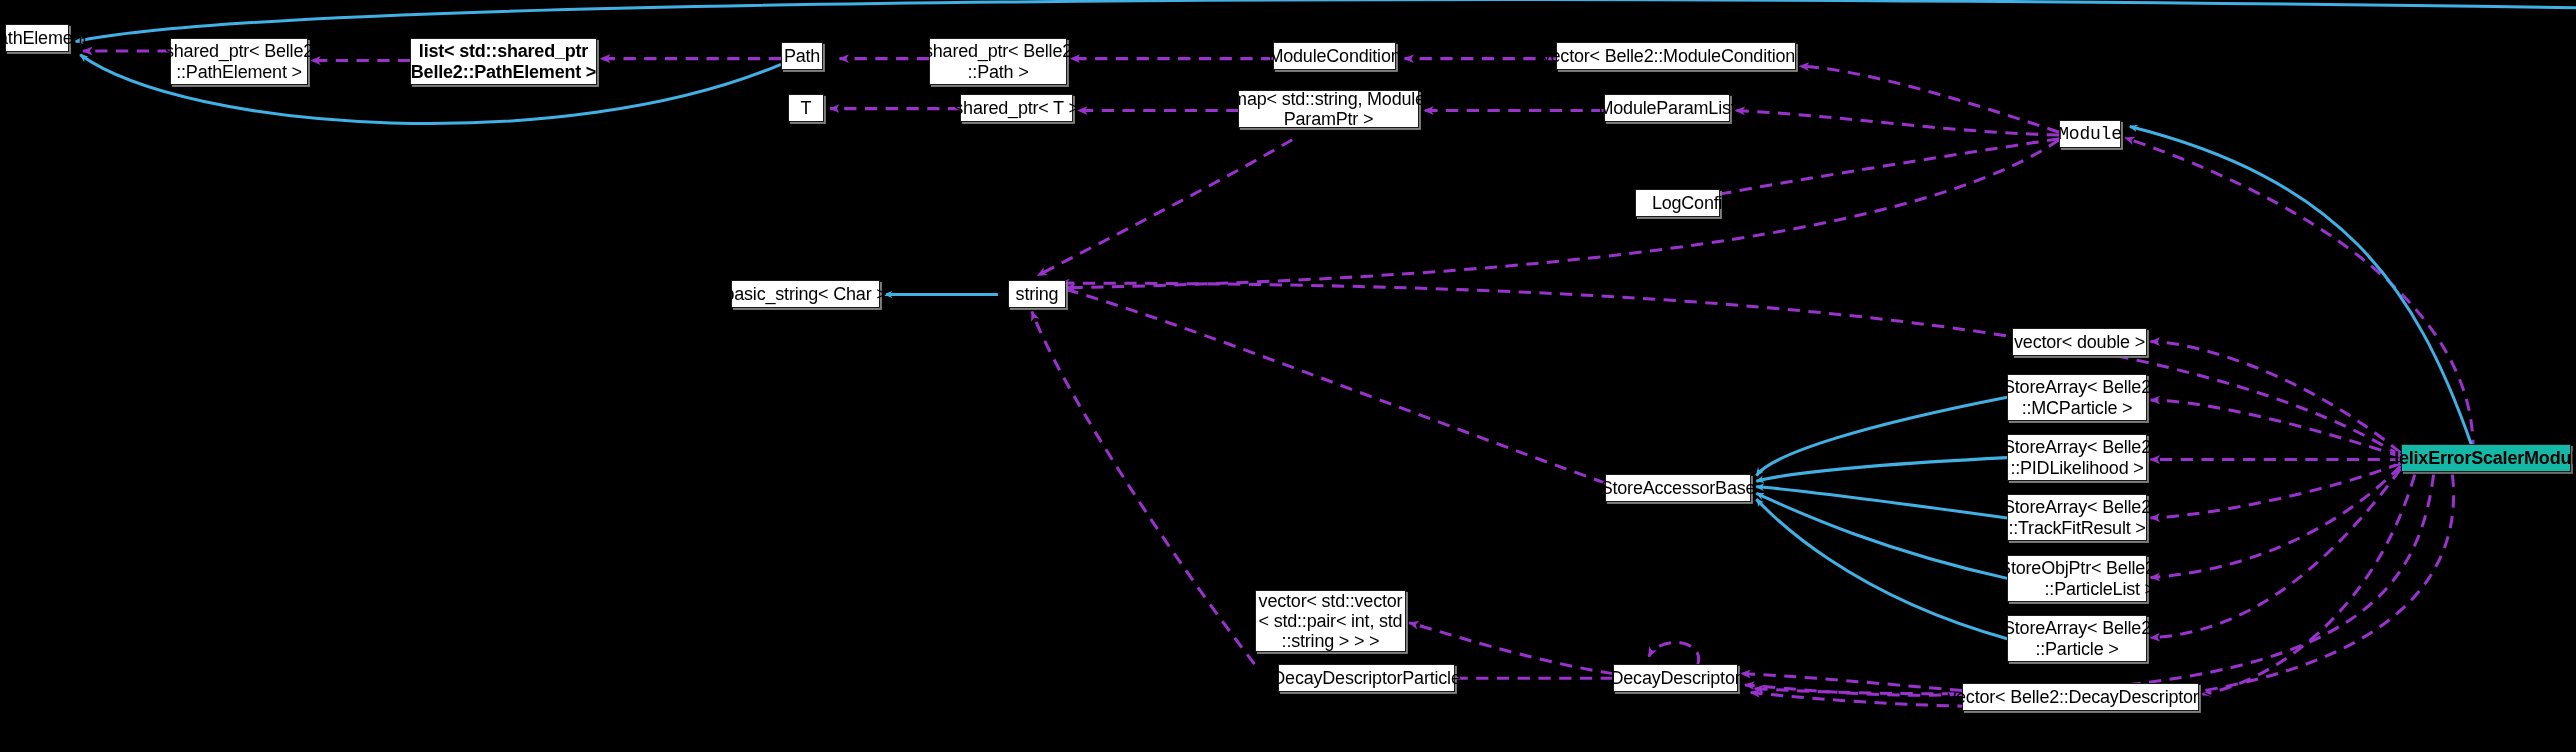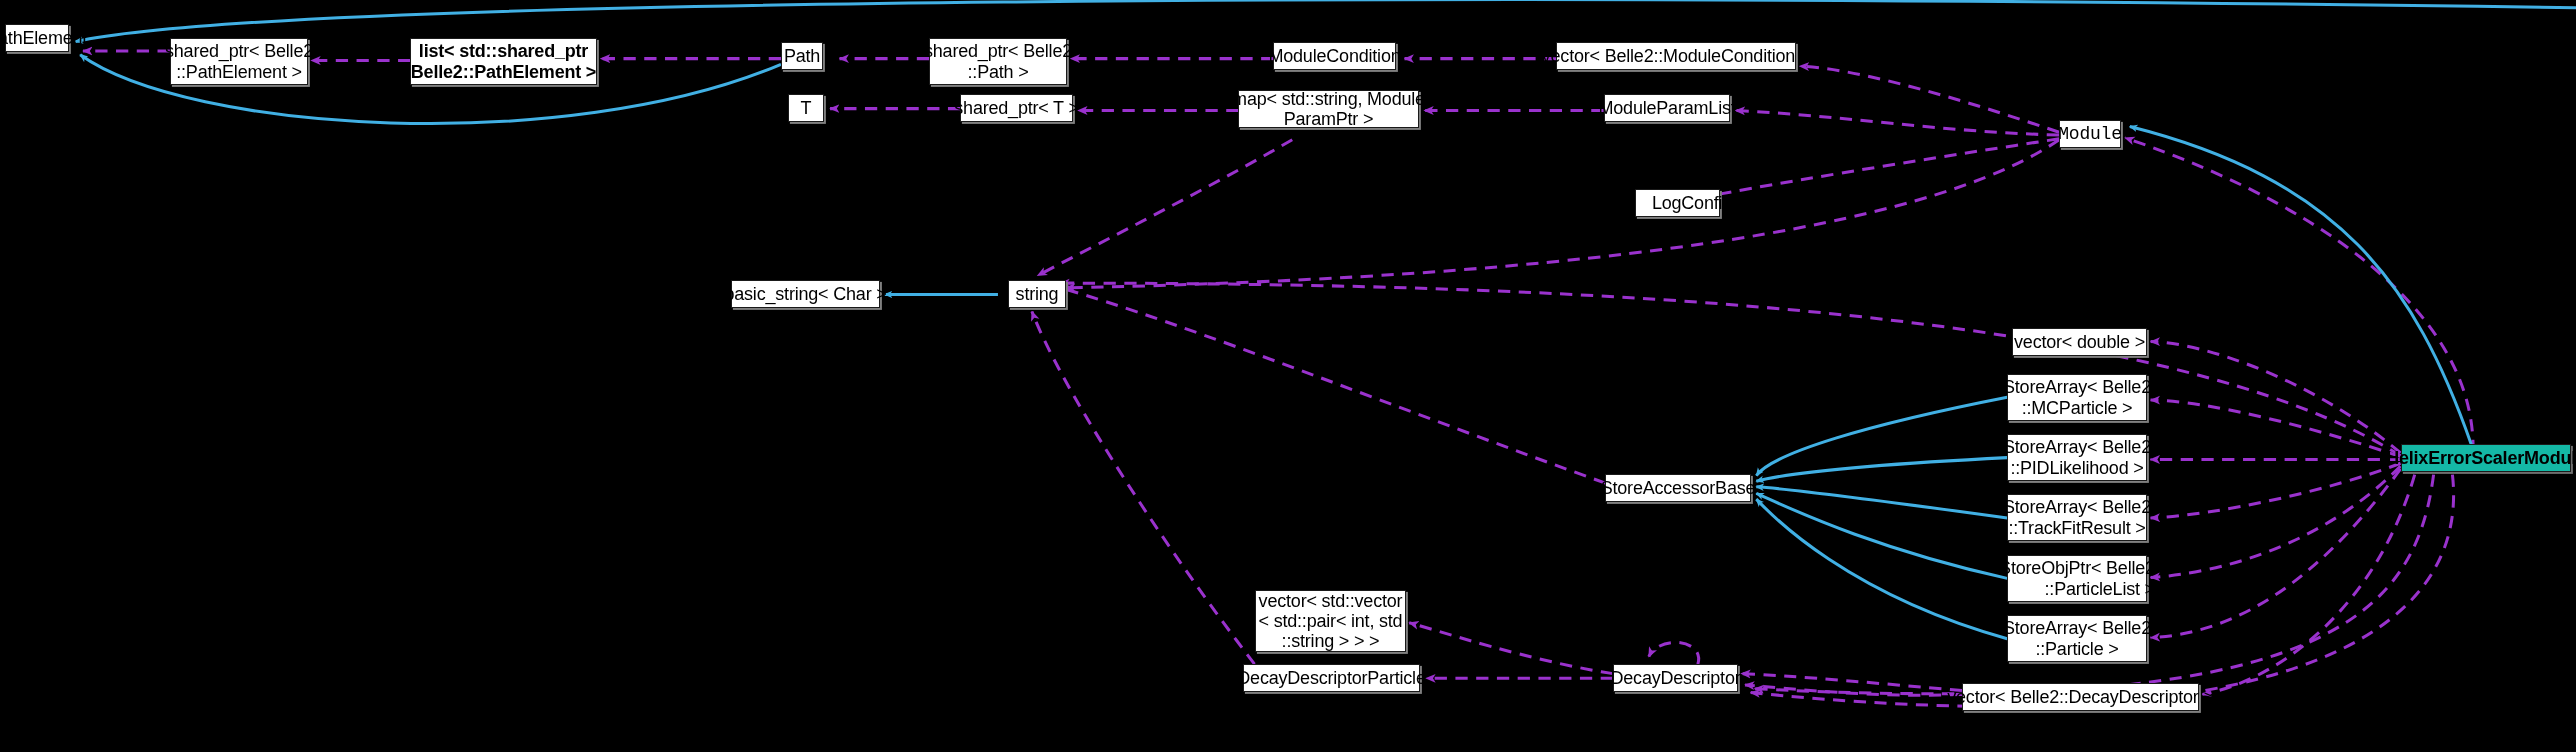--- a/index.html
+++ b/index.html
@@ -152,19 +152,19 @@
   <div class="node" style="left: 2007px; top: 494px; width: 140px; height: 47px;"><span>StoreArray&lt; Belle2
 ::TrackFitResult &gt;</span></div>
   <div class="node" style="left: 2007px; top: 555px; width: 140px; height: 47px; text-align: right;"><span>StoreObjPtr&lt; Belle2
 ::ParticleList &gt;</span></div>
   <div class="node" style="left: 2007px; top: 615px; width: 140px; height: 47px;"><span>StoreArray&lt; Belle2
 ::Particle &gt;</span></div>
   <div class="node" style="left: 1605px; top: 474px; width: 146px; height: 28px; align-items: center;"><span>StoreAccessorBase</span></div>
   <div class="node" style="left: 1255px; top: 590px; width: 151px; height: 62px;"><span>vector&lt; std::vector
 &lt; std::pair&lt; int, std
 ::string &gt; &gt; &gt;</span></div>
-  <div class="node" style="left: 1243px; top: 664px; width: 177px; height: 28px;"><span>DecayDescriptorParticle</span></div>
+  <div class="node" style="left: 1278px; top: 664px; width: 177px; height: 28px;"><span>DecayDescriptorParticle</span></div>
   <div class="node" style="left: 1613px; top: 664px; width: 125px; height: 28px;"><span>DecayDescriptor</span></div>
   <div class="node" style="left: 1962px; top: 683px; width: 237px; height: 28px;"><span>vector&lt; Belle2::DecayDescriptor &gt;</span></div>
   <div class="node highlight" style="left: 2401px; top: 444px; width: 170px; height: 28px;"><span>HelixErrorScalerModule</span></div>
 
 </div>
 
 
 </body></html>

